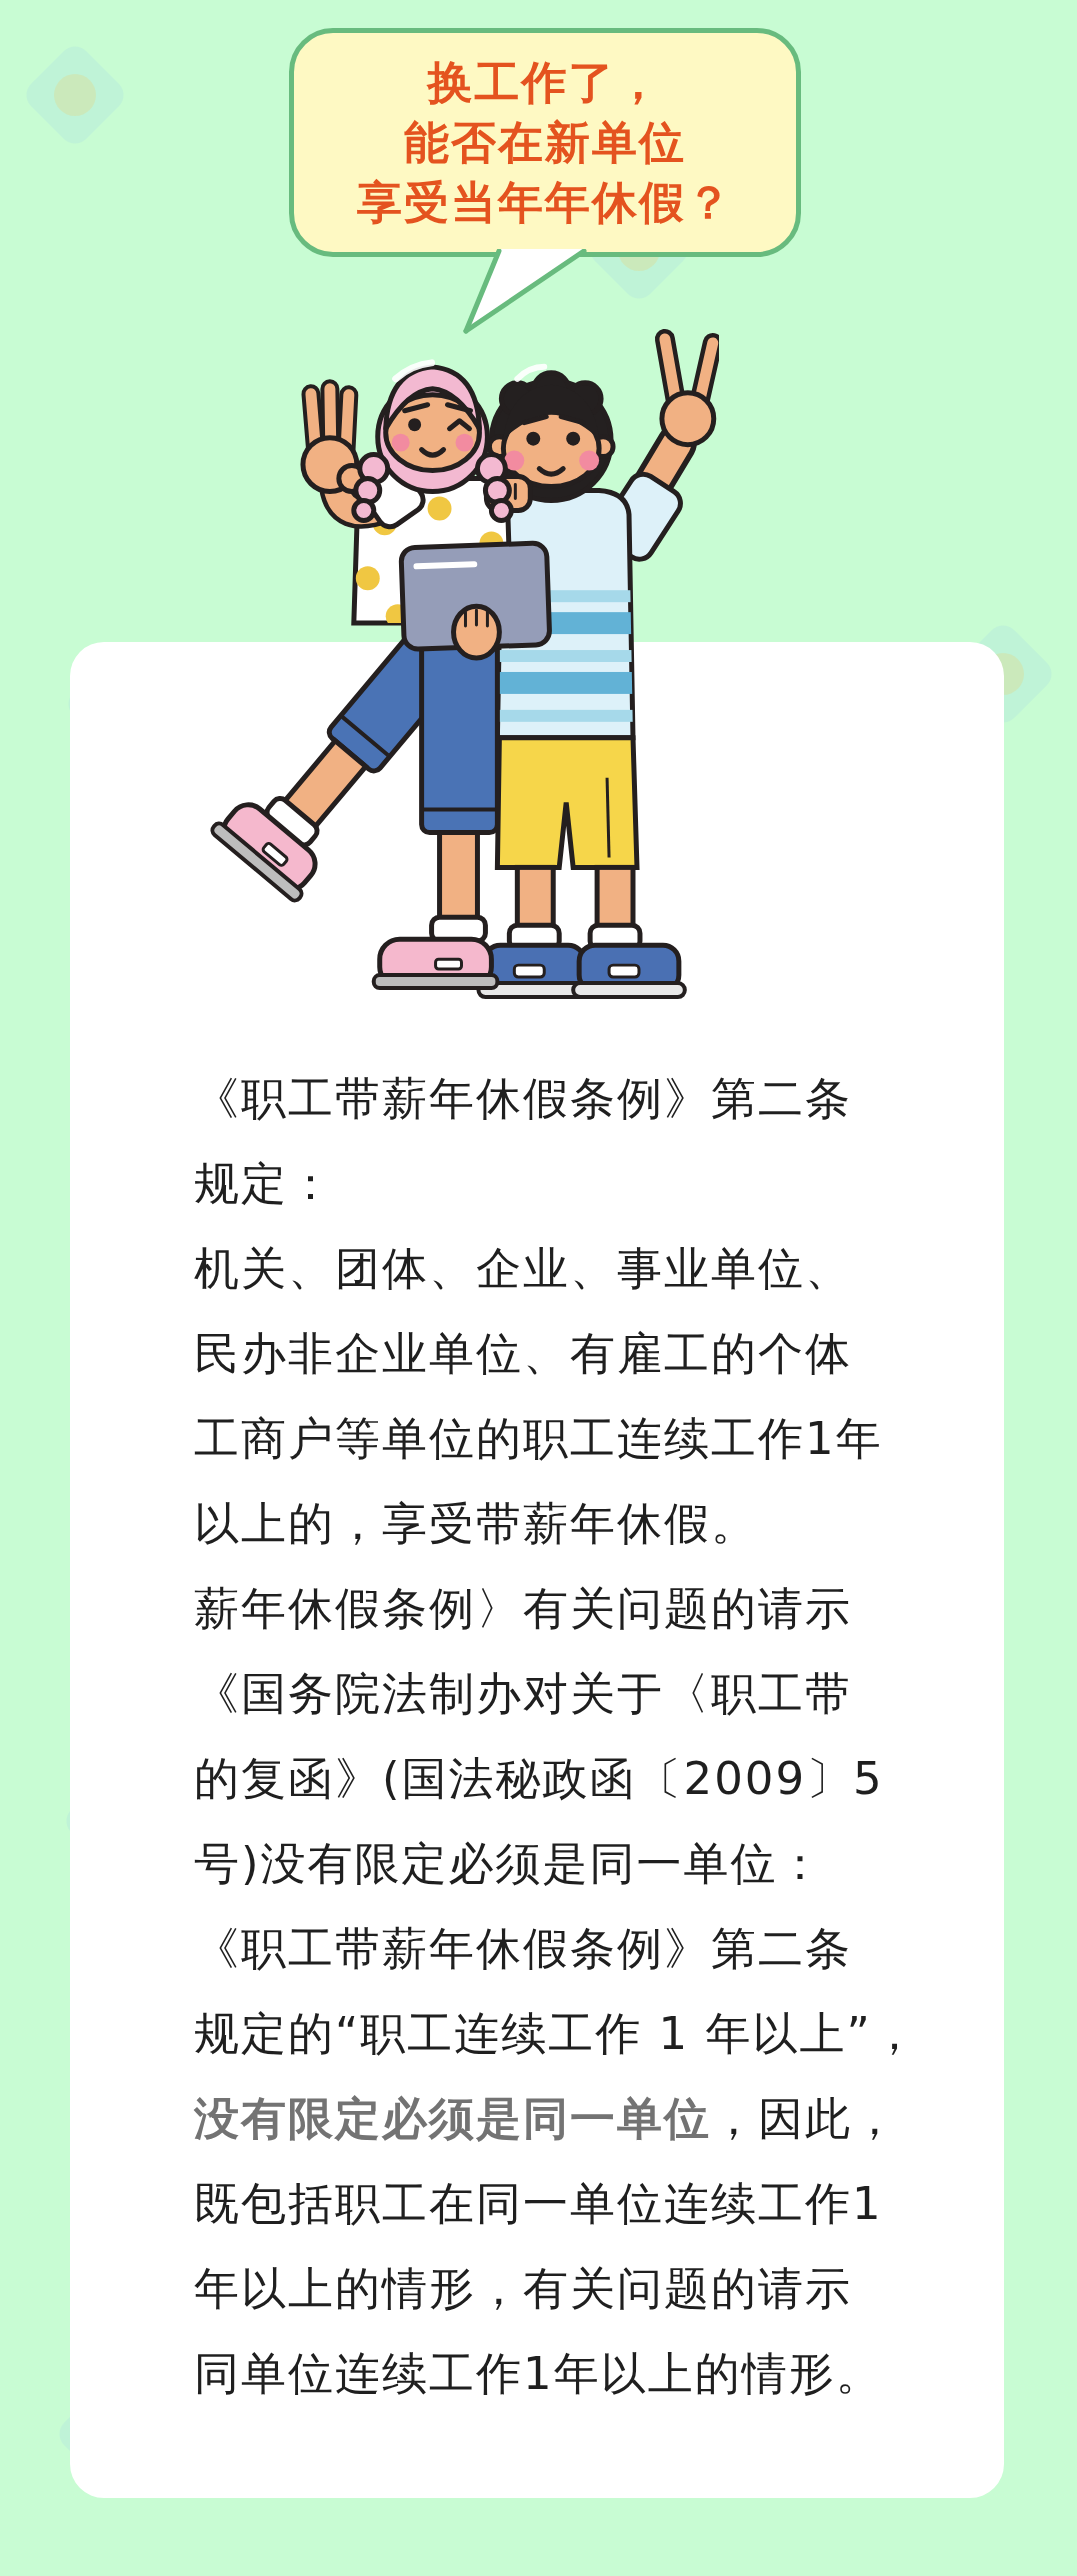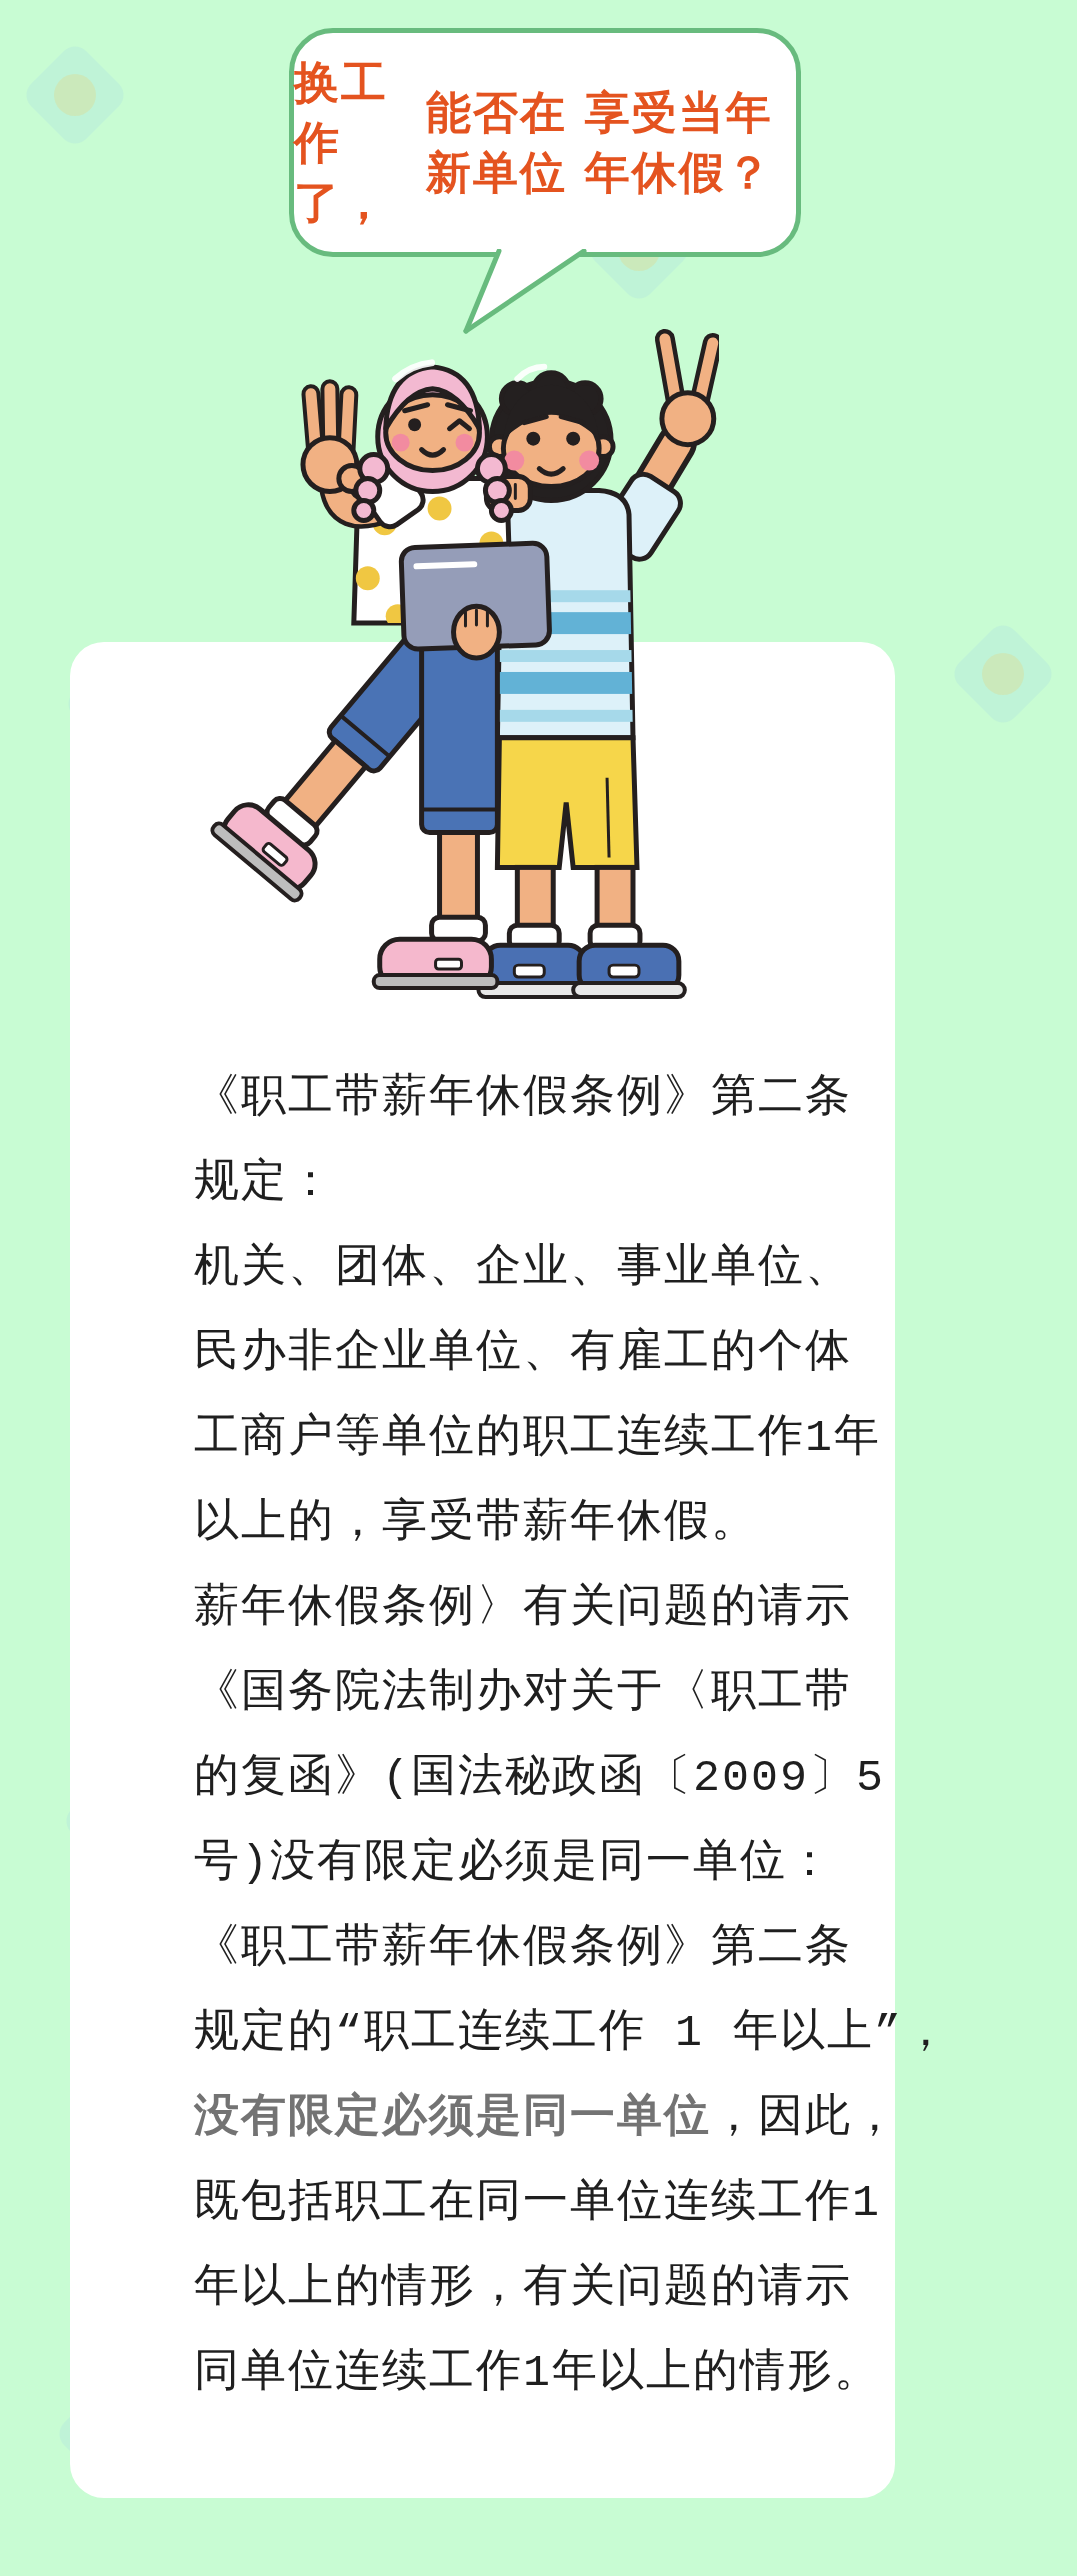--- a/index.html
+++ b/index.html
@@ -4,29 +4,29 @@
 <style>
   html,body{margin:0;padding:0;}
   .page{position:relative;width:1077px;height:2576px;background:#c8fcd3;overflow:hidden;
         font-family:"DejaVu Sans","Liberation Sans",sans-serif;}
   
   .wm{position:absolute;width:78px;height:78px;transform:rotate(45deg);border-radius:16px;
       background:rgba(150,200,235,0.16);}
   .wm i{position:absolute;left:18px;top:18px;right:18px;bottom:18px;border-radius:50%;
       background:rgba(245,200,90,0.22);}
   
-  .card{position:absolute;left:70px;top:642px;width:825px;height:1856px;background:#ffffff;
-        border-radius:34px;font-family:Liberation Mono, monospace;}
+  .card{position:absolute;left:70px;top:642px;width:934px;height:1856px;background:#ffffff;
+        border-radius:34px;}
   .card-text{position:absolute;left:124px;top:414px;width:768px;
         font-size:45px;line-height:85px;letter-spacing:2px;color:#1f1f1f;white-space:nowrap;}
   .card-text .hl{color:#737373;font-weight:700;}
   
   .bubble{position:absolute;left:289px;top:28px;width:512px;height:229px;box-sizing:border-box;
-        background:#ffffff;border:5px solid #68bb7e;border-radius:44px;
-        display:flex;flex-direction:row;align-items:center;justify-content:center;}
+        background:#fef9c3;border:5px solid #68bb7e;border-radius:44px;
+        display:flex;flex-direction:column;align-items:center;justify-content:center;}
   .bubble .bline{font-size:45px;line-height:60px;font-weight:700;color:#e4531f;letter-spacing:2px;}
   .tail{position:absolute;left:449px;top:249px;width:150px;height:95px;}
   .figure{position:absolute;left:200px;top:319px;width:519px;height:688px;}
 </style>
 </head>
 <body>
 
 <div class="page">
 
   <div class="wm" style="left:36px;top:56px">

